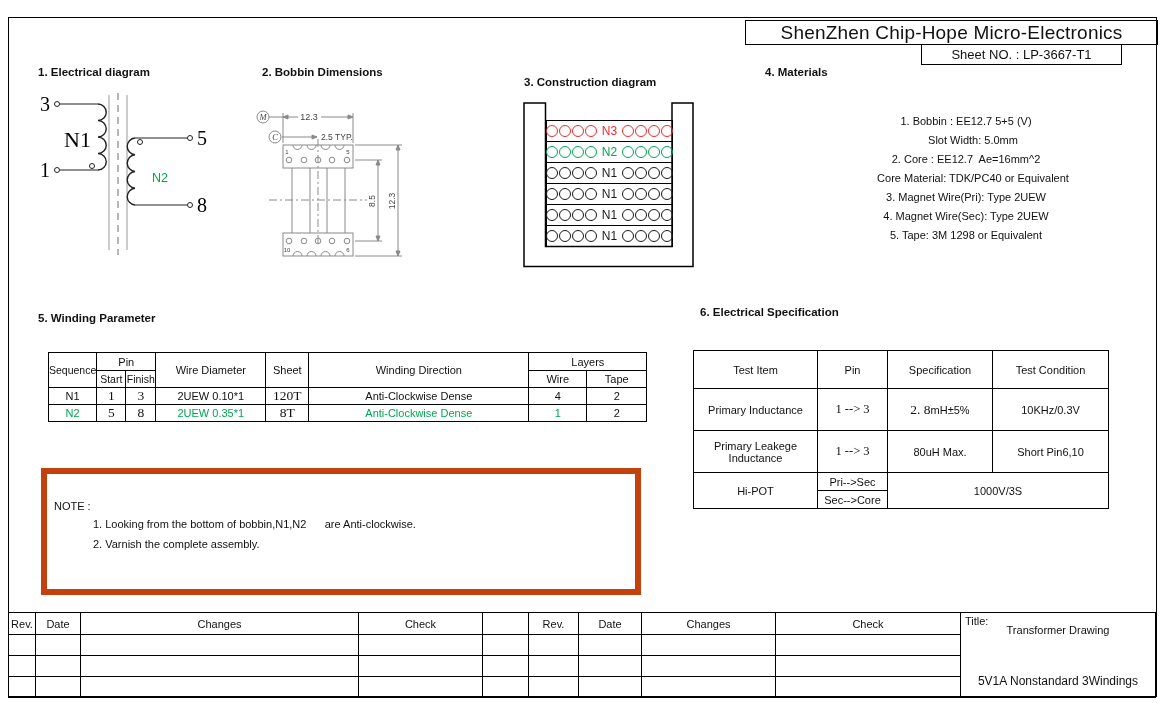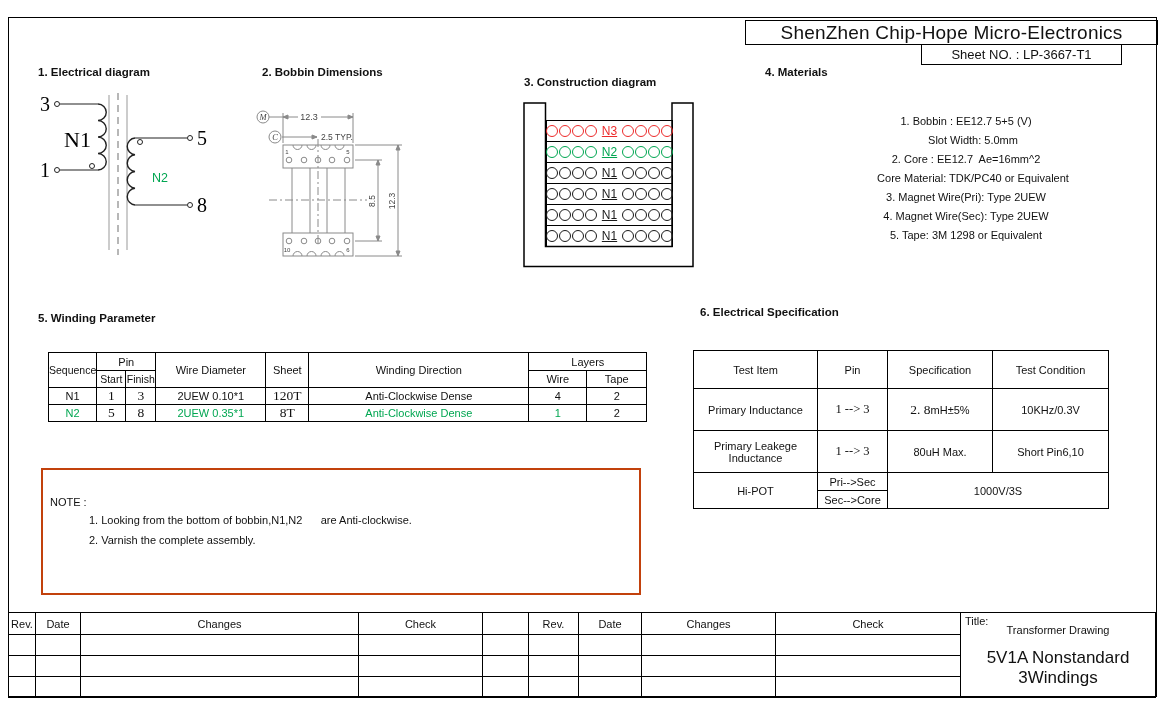--- a/index.html
+++ b/index.html
@@ -13,45 +13,45 @@
   .sheet-box{left:921px;top:44px;width:199px;height:20px;border:1px solid #000;border-top:none;
              display:flex;align-items:center;justify-content:center;font-size:13px;}
   .sec-title{font-weight:bold;font-size:11.5px;}
   
   .materials{left:781px;top:112px;width:370px;font-size:11px;}
   .materials .mline{line-height:19px;white-space:pre;text-align:center;}
   .materials .mline[data-indent="1"]{padding-left:14px;}
   
   .stack{left:546px;top:120px;width:127px;height:127px;border:1px solid #000;
          box-sizing:border-box;display:flex;flex-direction:column;}
-  .stack-row{flex:1;display:flex;align-items:center;justify-content:center;gap:2px;padding:0 1px;text-decoration:underline;}
+  .stack-row{flex:1;display:flex;align-items:center;justify-content:center;gap:2px;padding:0 1px;}
   .stack-row + .stack-row{border-top:1px solid #000;}
   .stack-row .lbl{font-size:12px;margin:0 3px;}
   .circles{display:flex;gap:1px;}
   .circ{display:inline-block;width:10px;height:10px;border:1.5px solid currentColor;border-radius:50%;}
   
   table{border-collapse:collapse;table-layout:fixed;}
   td,th{border:1px solid #000;font-weight:normal;text-align:center;vertical-align:middle;
         font-size:11px;padding:0;overflow:hidden;}
   .serif{font-family:"Liberation Serif",serif;font-size:13.5px;}
   .windtbl{left:48px;top:352px;}
   .spectbl{left:693px;top:350px;}
   .spectbl td{font-size:11px;}
   .unit{font-size:11px;font-family:"Liberation Sans",sans-serif;}
   
-  .notebox{left:41px;top:468px;width:600px;height:127px;border:2px solid #c2410c;box-sizing:border-box;font-size:11px;}
+  .notebox{left:41px;top:468px;width:600px;height:127px;border:6px solid #c2410c;box-sizing:border-box;font-size:11px;}
   .note-title{margin:26px 0 0 7px;}
   .note-line{margin:4px 0 0 46px;line-height:16px;white-space:pre;}
   
   .revtbl{left:8px;top:612px;border-radius:19px;}
   .revtbl td{height:20px;font-size:11px;}
   .titlecell{position:relative;text-align:left;}
   .title-label{position:absolute;top:2px;left:4px;font-size:11px;}
   .title-line1{position:absolute;top:11px;left:0;width:100%;text-align:center;font-size:11px;}
-  .title-line2{position:absolute;bottom:9px;left:0;width:100%;text-align:center;font-size:17px;}
+  .title-line2{position:absolute;bottom:9px;left:0;width:100%;text-align:center;font-size:12px;}
   svg text{font-family:"Liberation Sans",sans-serif;}
   svg .ser{font-family:"Liberation Serif",serif;}
 </style>
 </head>
 <body>
 
 <div class="page">
   <div class="abs page-border"></div>
 
   <div class="abs company-box">

